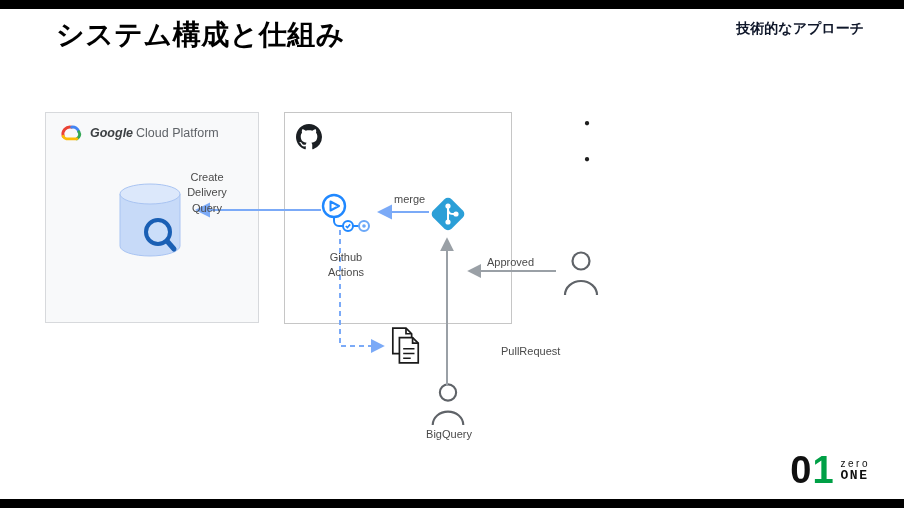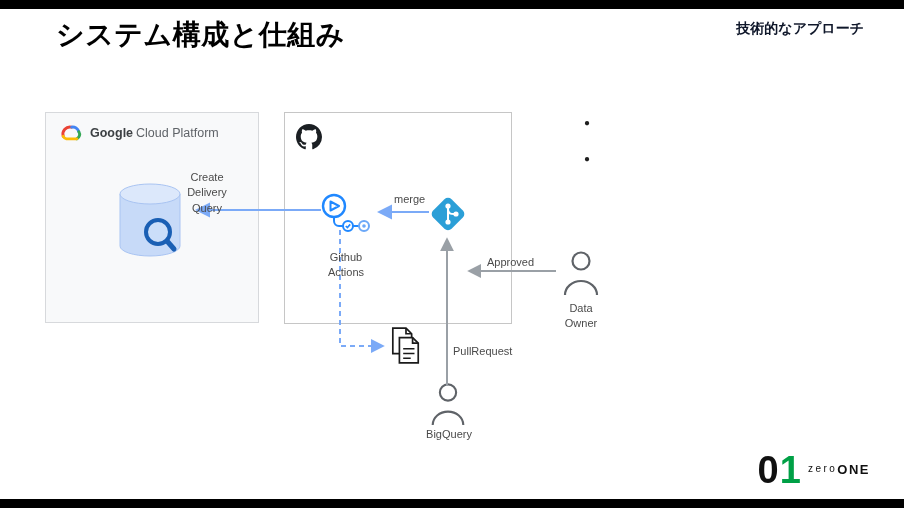--- a/index.html
+++ b/index.html
@@ -7,34 +7,34 @@
          font-family:"Liberation Sans","DejaVu Sans",sans-serif;}
   .bar{position:absolute;left:0;width:904px;height:9px;background:#000;}
   .bar.top{top:0;} .bar.bottom{bottom:0;}
   .title{position:absolute;left:48px;top:8px;font-size:28px;font-weight:bold;color:#000000;margin:8px;letter-spacing:.5px;}
   .tag{position:absolute;right:40px;top:20px;font-size:14px;font-weight:bold;color:#0f172a;}
   .panel{position:absolute;box-sizing:border-box;}
   .gcp-panel{left:45px;top:112px;width:214px;height:211px;background:#F8F9FA;border:1px solid #D7D9DC;}
   .gh-panel{left:284px;top:112px;width:228px;height:212px;background:#fff;border:1px solid #C6C6C6;}
   .gcp-head{display:flex;align-items:center;gap:6px;padding:10px 0 0 12px;}
   .brand{font-size:12.5px;color:#5F6368;}
-  .brand b{color:#3C4043;margin-right:3px;}
+  .brand b{color:#3C4043;margin-right:3px;font-style:italic;}
   .abs{position:absolute;}
   .dlabel{position:absolute;font-size:11px;color:#4A4A4A;line-height:1.4;text-align:center;white-space:pre-line;}
-  .dlabel.left{text-align:left;}
+  .dlabel.left{text-align:left;margin-left:48px;}
   .bullets{position:absolute;left:584px;top:106px;width:302px;margin:0;padding:0;list-style:none;}
   .bullets li{display:flex;gap:14px;margin-bottom:10px;font-size:16px;line-height:1.75;color:#1F1F1F;}
   .bullets .dot{font-size:10px;padding-top:8px;color:#1F1F1F;}
   .bullet-text{white-space:pre-line;}
   .logo{position:absolute;right:34px;bottom:16px;display:flex;align-items:center;}
   .logo .d0{font-size:38px;font-weight:bold;color:#101010;}
   .logo .d1{font-size:38px;font-weight:bold;color:#00A046;margin-left:1px;}
-  .logo-text{margin-left:7px;display:flex;line-height:1.1;}
+  .logo-text{margin-left:7px;display:flex;flex-direction:column;line-height:1.1;}
   .logo-zero{font-size:10px;letter-spacing:2.5px;color:#101010;}
-  .logo-one{font-size:13px;font-weight:bold;letter-spacing:1.5px;color:#101010;}
+  .logo-one{font-size:13px;font-weight:bold;letter-spacing:1.5px;color:#101010;font-family:Liberation Mono, monospace;}
   svg{display:block;}
 </style>
 </head>
 <body>
 
 <div class="slide">
 
   <div class="bar top"></div>
   <div class="bar bottom"></div>
 
@@ -139,22 +139,20 @@
     <path d="M340 230 V346 H382" stroke="#7BAAF7" stroke-width="2" stroke-dasharray="5 4" fill="none" marker-end="url(#ah-blue)"></path>
   </svg>
 
   <div class="dlabel" style="left:175px;top:170px;width:64px;">Create
 Delivery
 Query</div>
   <div class="dlabel" style="left:394px;top:192px;">merge</div>
   <div class="dlabel" style="left:312px;top:250px;width:68px;">Github
 Actions</div>
   <div class="dlabel" style="left:487px;top:255px;">Approved</div>
-  <div class="dlabel" style="left:546px;top:301px;width:70px;">Data
-Owner</div>
   <div class="dlabel left" style="left:453px;top:344px;">PullRequest</div>
   <div class="dlabel" style="left:419px;top:427px;width:60px;">BigQuery</div>
 
   <ul class="bullets">
     <li>
       <span class="dot">●</span>
     </li>
     <li>
       <span class="dot">●</span>
     </li>

